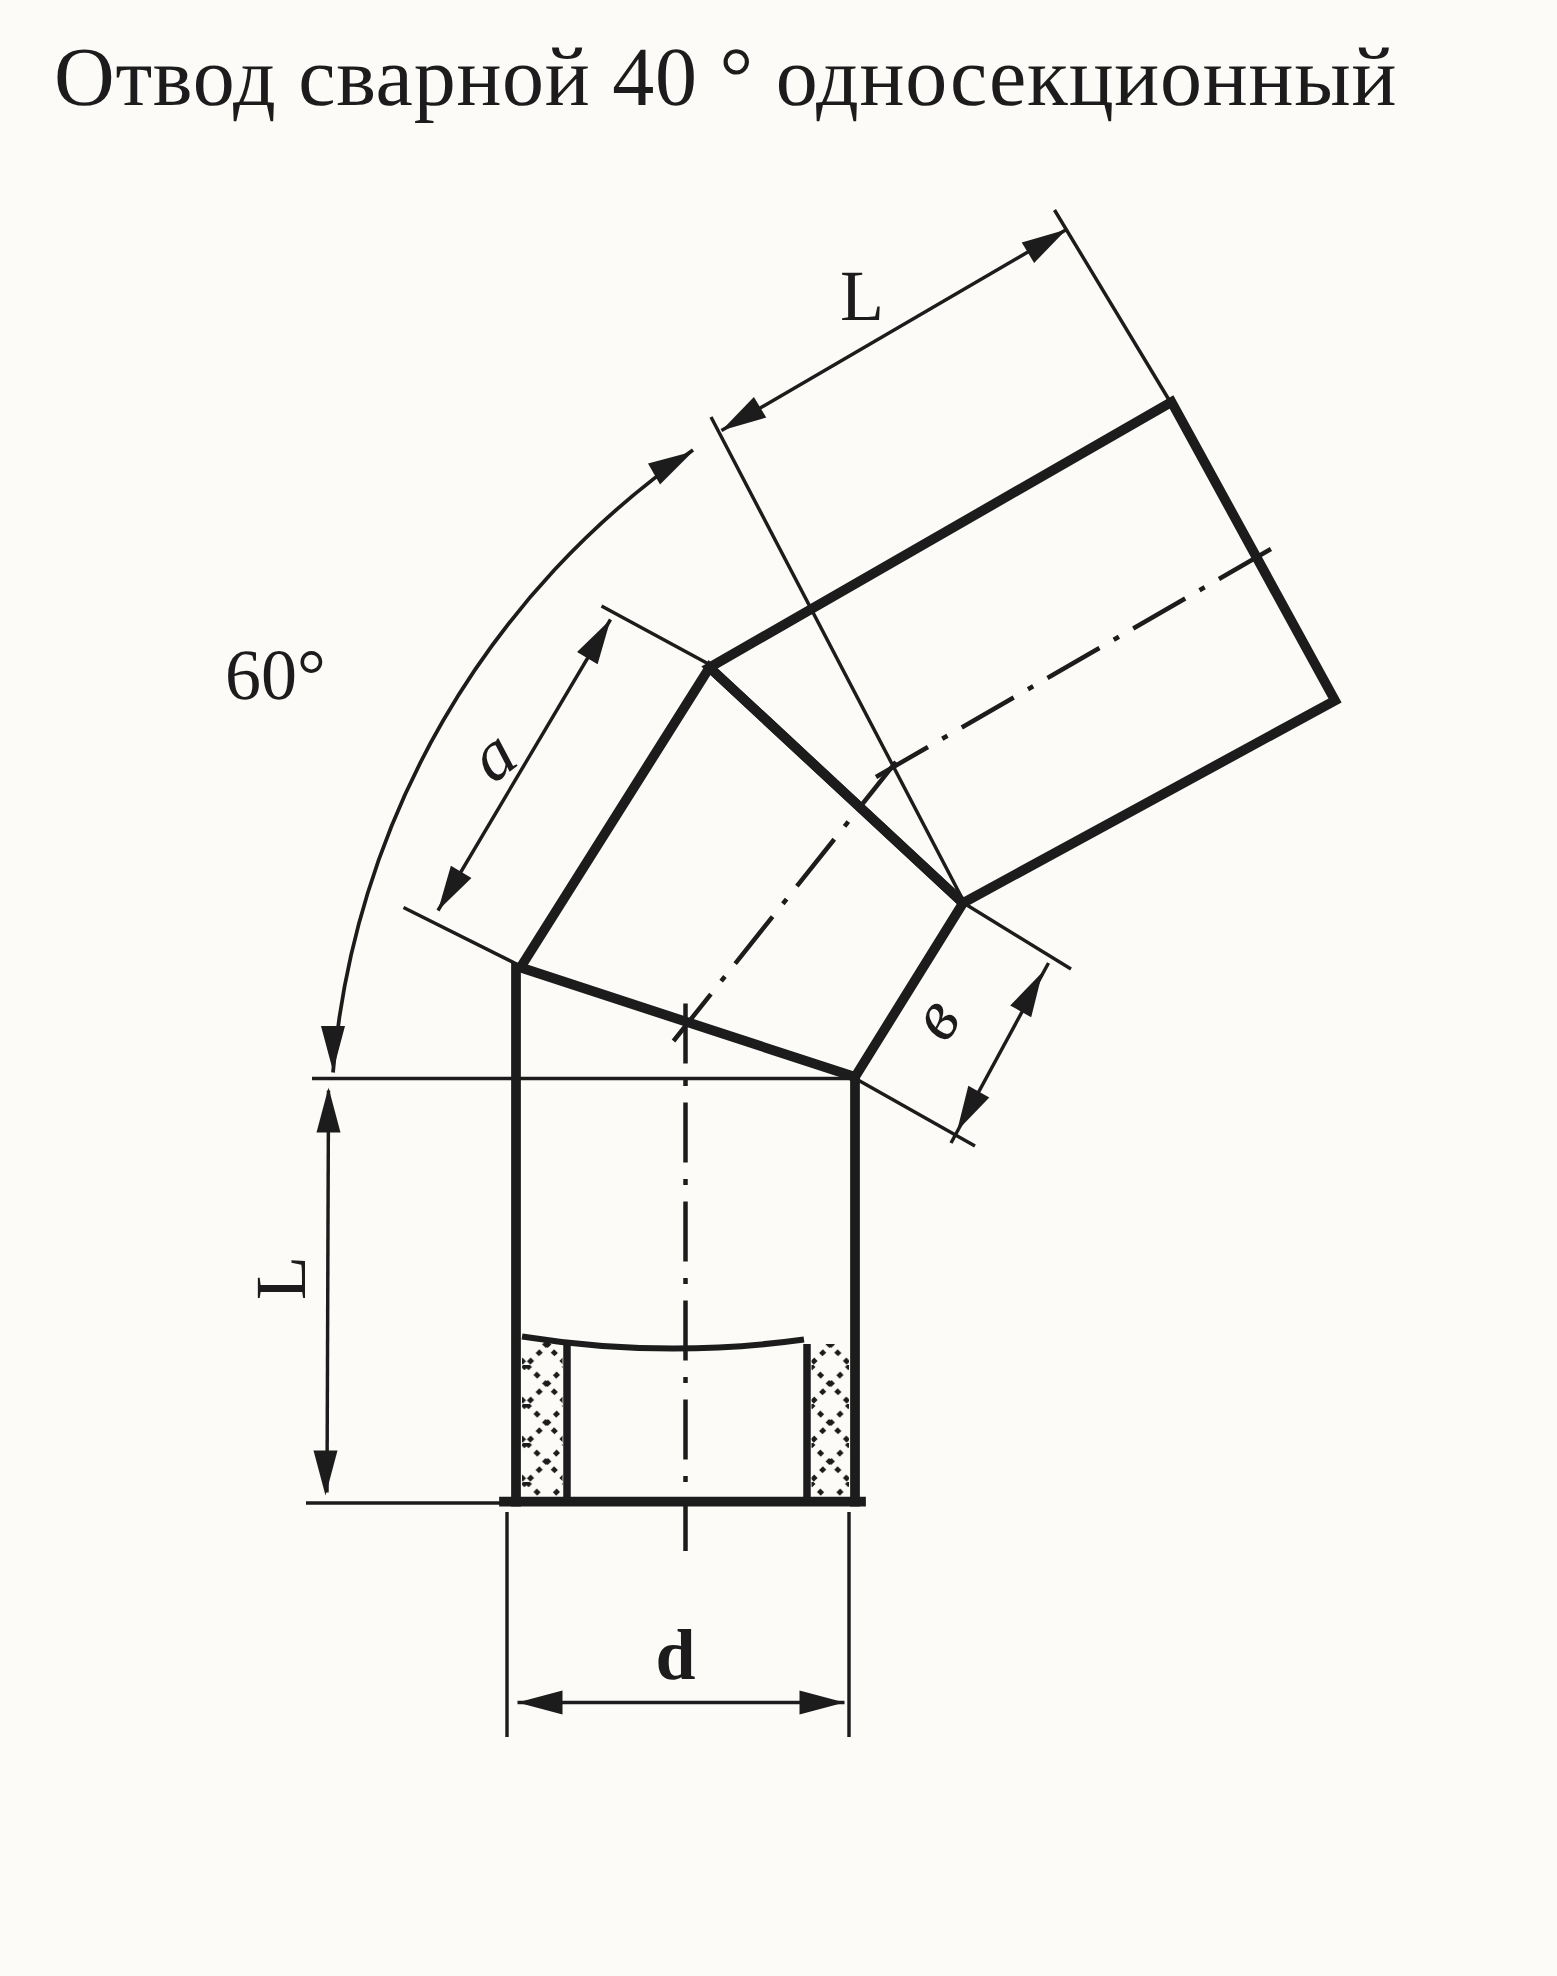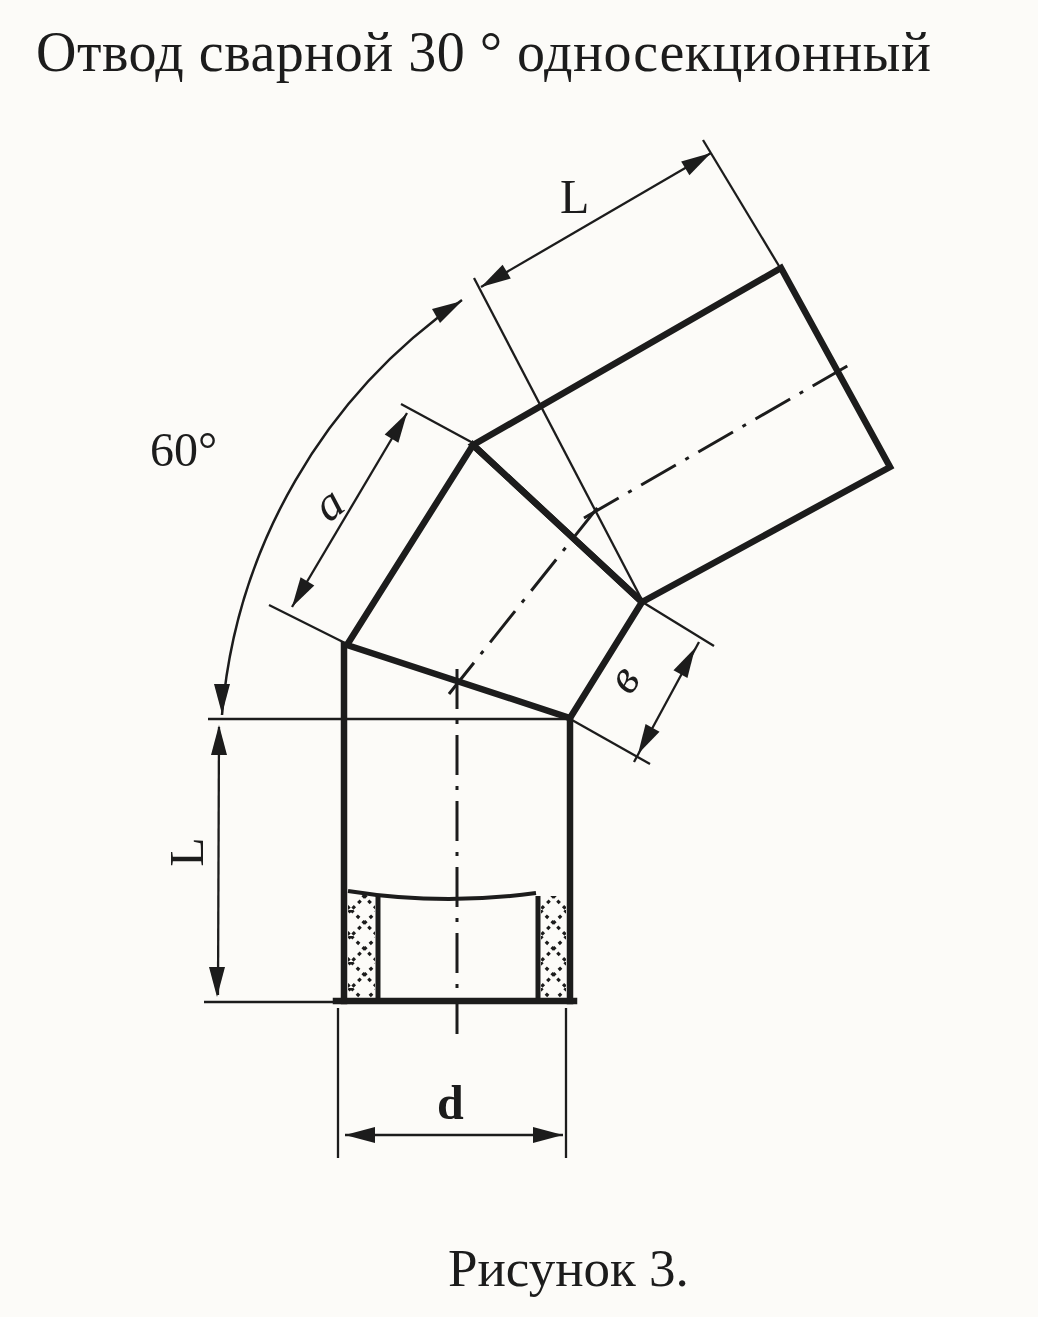--- a/index.html
+++ b/index.html
@@ -28,21 +28,21 @@
   .arcdim{stroke:currentColor;stroke-width:2.5;fill:none;}
   .cline{stroke:currentColor;stroke-width:3;fill:none;stroke-dasharray:40 11 4 11;}
   .socket-line{stroke:currentColor;stroke-width:4;fill:none;}
   .socket-wall{stroke:currentColor;stroke-width:5;fill:none;}
 </style>
 </head>
 <body>
 
 <div class="page" style="background: rgb(252, 251, 248);">
 
-  <div class="title">Отвод сварной 30 ° односекционный</div>
+  <div class="title">Отвод сварной 40 ° односекционный</div>
 
   <svg class="drawing" width="1038" height="1317" viewBox="0 0 1038 1317">
 
     <defs>
       <pattern id="xhatch" patternUnits="userSpaceOnUse" width="27" height="26">
         <path d="M0 0 L27 26 M27 0 L0 26" stroke="#1c1c1c" stroke-width="3.2" stroke-dasharray="3.5 4.5" fill="none"></path>
       </pattern>
     </defs>
 
     <g>
@@ -110,14 +110,13 @@
     <g>
       <text class="dim-label" x="150" y="466" font-size="46">60°</text>
       <text class="dim-label" x="560" y="213" font-size="53">L</text>
       <text class="dim-label it" transform="translate(338,516) rotate(-38)" text-anchor="middle" font-size="50">a</text>
       <text class="dim-label it" transform="translate(636,688) rotate(-55)" text-anchor="middle" font-size="48">в</text>
       <text class="dim-label" transform="translate(203,852) rotate(-90)" text-anchor="middle" font-size="53">L</text>
       <text class="dim-label" x="437" y="1119" font-size="50" font-weight="bold">d</text>
     </g>
   </svg>
 
-  <div class="caption">Рисунок 3.</div>
 </div>
 
 </body></html>

